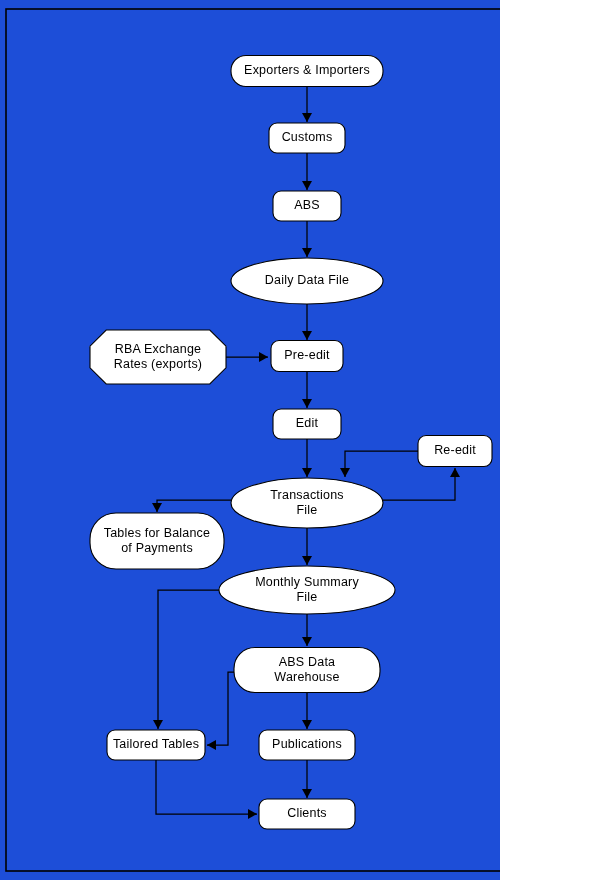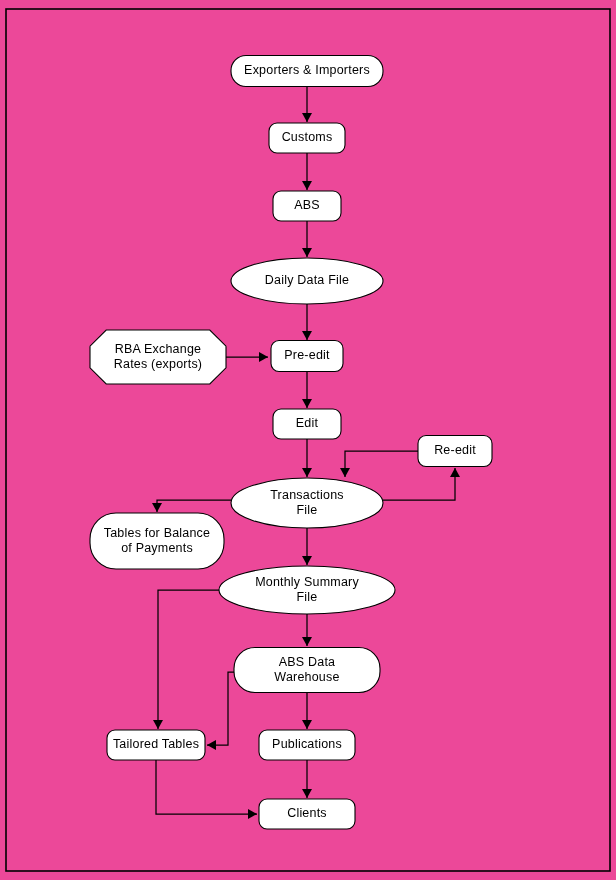--- a/index.html
+++ b/index.html
@@ -5,23 +5,23 @@
   html, body {
     margin: 0;
     padding: 0;
     background: #ffffff;
   }
   body {
     font-family: "Liberation Sans", sans-serif;
   }
   #canvas {
     position: relative;
-    width: 616px;
+    width: 500px;
     height: 880px;
-    background: #ec4899;
+    background: #1d4ed8;
     overflow: hidden;
   }
   #flow-svg {
     position: absolute;
     left: 0;
     top: 0;
     width: 616px;
     height: 880px;
   }
   .node-shape {

